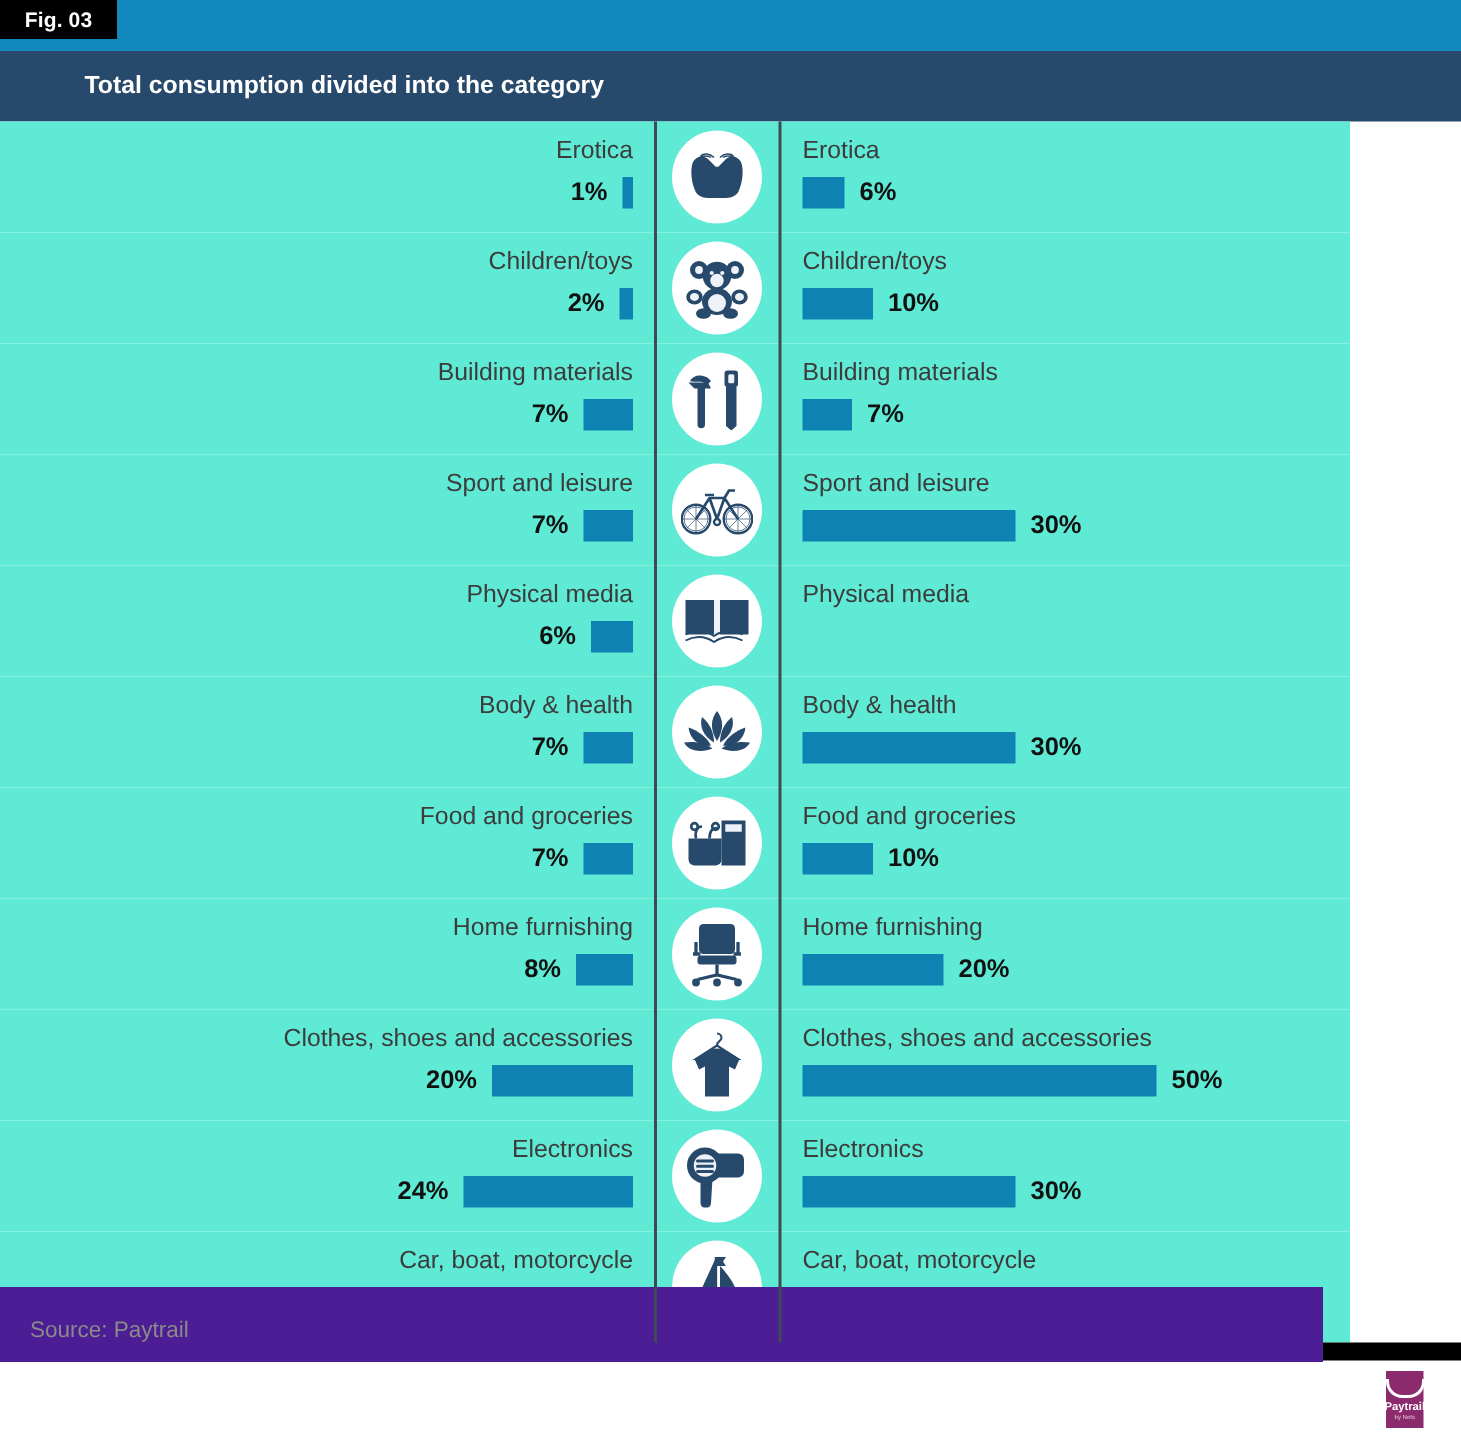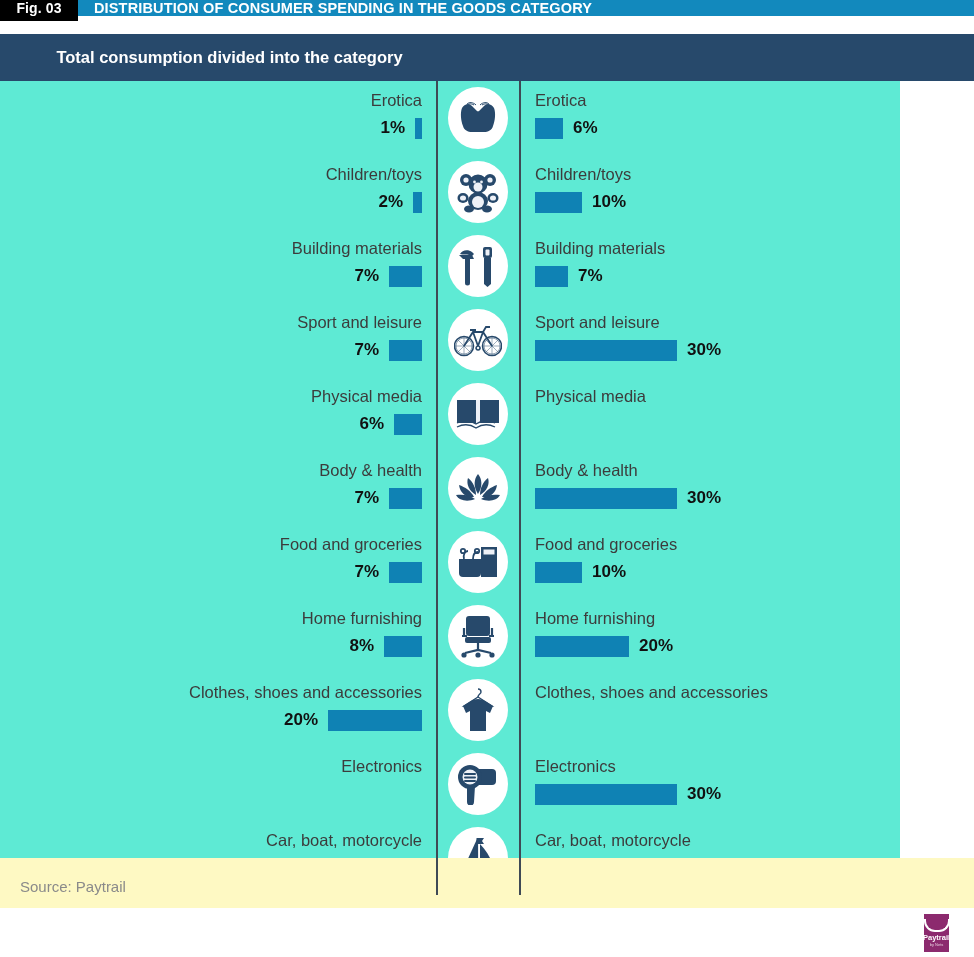--- a/index.html
+++ b/index.html
@@ -6,22 +6,22 @@
   body{
     width:974px;height:957px;
     background:#ffffff;
     font-family:"Liberation Sans","DejaVu Sans",sans-serif;
     overflow:hidden;
     position:relative;
   }
 
   
   .titlebar{
-    position:absolute;left:0;top:0;width:974px;height:16px;
-    background:#1289bd;display:flex;align-items:center;
+    position:absolute;left:0;top:0;width:974px;height:34px;
+    background:#1289bd;display:flex;
   }
   .fig-badge{
     width:78px;height:26px;background:#000000;color:#ffffff;
     display:flex;align-items:center;justify-content:center;
     font-size:14px;font-weight:bold;letter-spacing:.1px;
   }
   .title-text{
     color:#ffffff;font-size:14.5px;font-weight:bold;
     padding-left:16px;letter-spacing:.15px;white-space:nowrap;
   }
@@ -110,21 +110,21 @@
   .cell-right .pct{
     font-size:17px;font-weight:bold;color:#111111;
     margin-left:10px;white-space:nowrap;
   }
 
   
   .blackstrip{
     position:absolute;left:0;top:895px;width:974px;height:12px;background:#000000;
   }
   .footer{
-    position:absolute;left:0;top:858px;width:974px;height:50px;background:#fef9c3;
+    position:absolute;left:0;top:858px;width:882px;height:50px;background:#4c1d95;
   }
   .source{
     position:absolute;left:20px;top:20px;
     font-size:15px;color:#8a8a8a;
   }
   .logo{
     position:absolute;left:924px;top:914px;width:25px;height:38px;
     background:#8c2a6e;
     display:flex;flex-direction:column;align-items:center;justify-content:center;
   }
@@ -137,21 +137,20 @@
   }
   .logo .lsub{
     color:#e6cadd;font-size:4px;line-height:1;margin-top:1px;
   }
 </style>
 </head>
 <body>
 
 <div class="titlebar">
   <div class="fig-badge">Fig. 03</div>
-  <div class="title-text">DISTRIBUTION OF CONSUMER SPENDING IN THE GOODS CATEGORY</div>
 </div>
 
 <div class="colheader">
   <div class="ch-left">Total consumption divided into the category</div>
 </div>
 
 <div class="tbody">
   <div class="vdiv left"></div>
   <div class="vdiv right"></div>
   <div id="rows">
@@ -423,26 +422,34 @@
               <g stroke="#27496b" stroke-width="1.4" fill="none">
                 <path d="M21 2a3 3 0 0 1 3 3c0 2-3 2-3 5"></path>
                 <path d="M21 10L7 19h28z"></path>
               </g>
               <path fill="#27496b" d="M21 12c-3 0-5 1-7 2l-8 5 3 7 4-2v20h16V24l4 2 3-7-8-5c-2-1-4-2-7-2z"></path>
             </svg>
           </div>
         </div>
         <div class="cell-right">
           <div class="lbl">Clothes, shoes and accessories</div>
+          <div class="valrow">
+            <div class="bar" style="width:236px"></div>
+            <div class="pct">50%</div>
+          </div>
         </div>
       </div>
       <div class="row-gap" style="height: 0px;"></div>
       <div class="row">
         <div class="cell-left">
           <div class="lbl">Electronics</div>
+          <div class="valrow">
+            <div class="bar" style="width:113px"></div>
+            <div class="pct">24%</div>
+          </div>
         </div>
         <div class="cell-icon">
           <div class="icon-circle">
             <svg width="44" height="42" viewBox="0 0 44 42">
               <path fill="#27496b" d="M14 6h22a4 4 0 0 1 4 4v8a4 4 0 0 1-4 4H14z"></path>
               <circle cx="14" cy="14" r="12" fill="#27496b"></circle>
               <circle cx="14" cy="14" r="7.5" fill="#eef1f7"></circle>
               <g stroke="#27496b" stroke-width="2" stroke-linecap="round">
                 <path d="M9 11h10M9 14.5h10M9 18h10"></path>
               </g>

